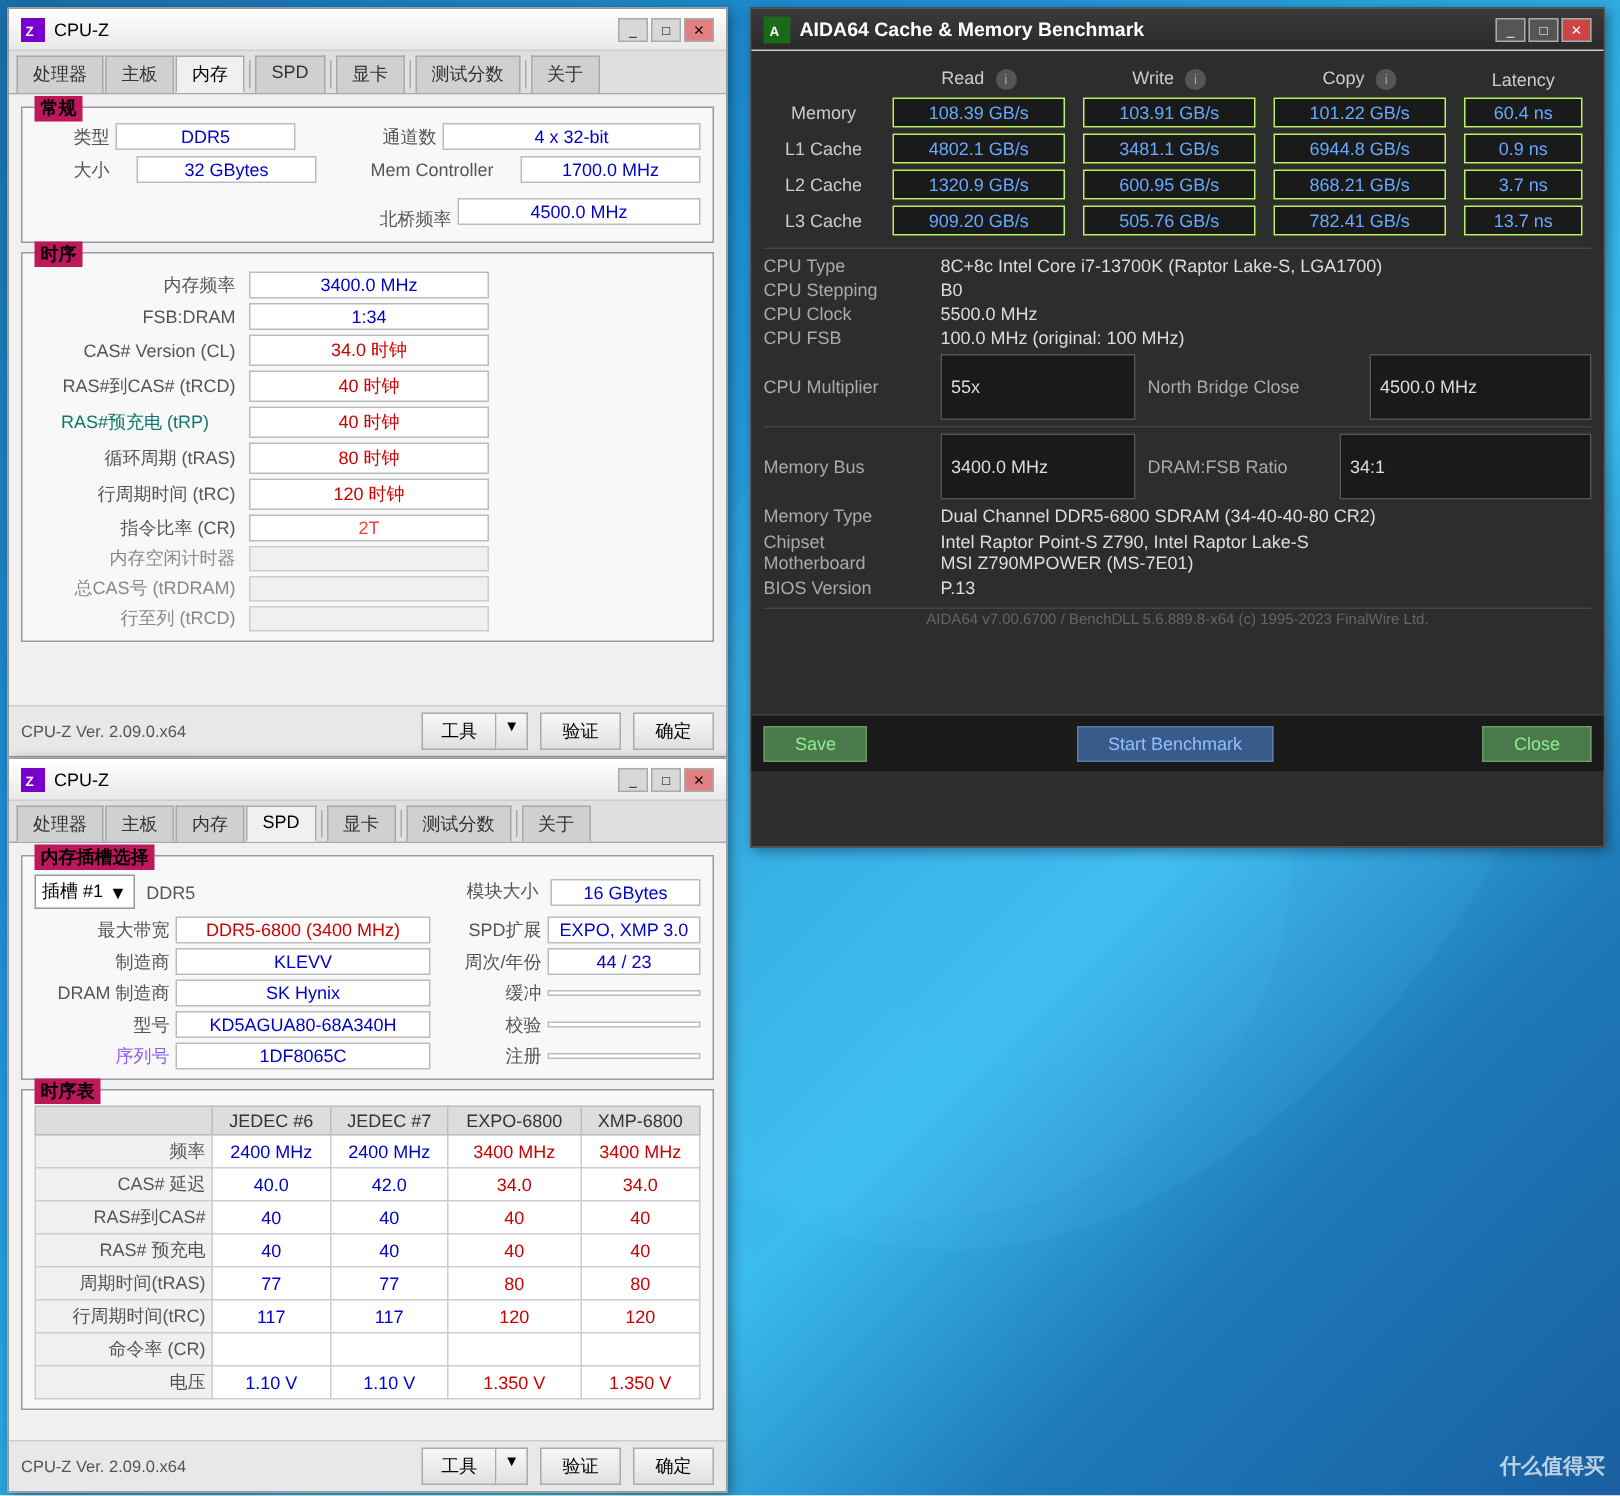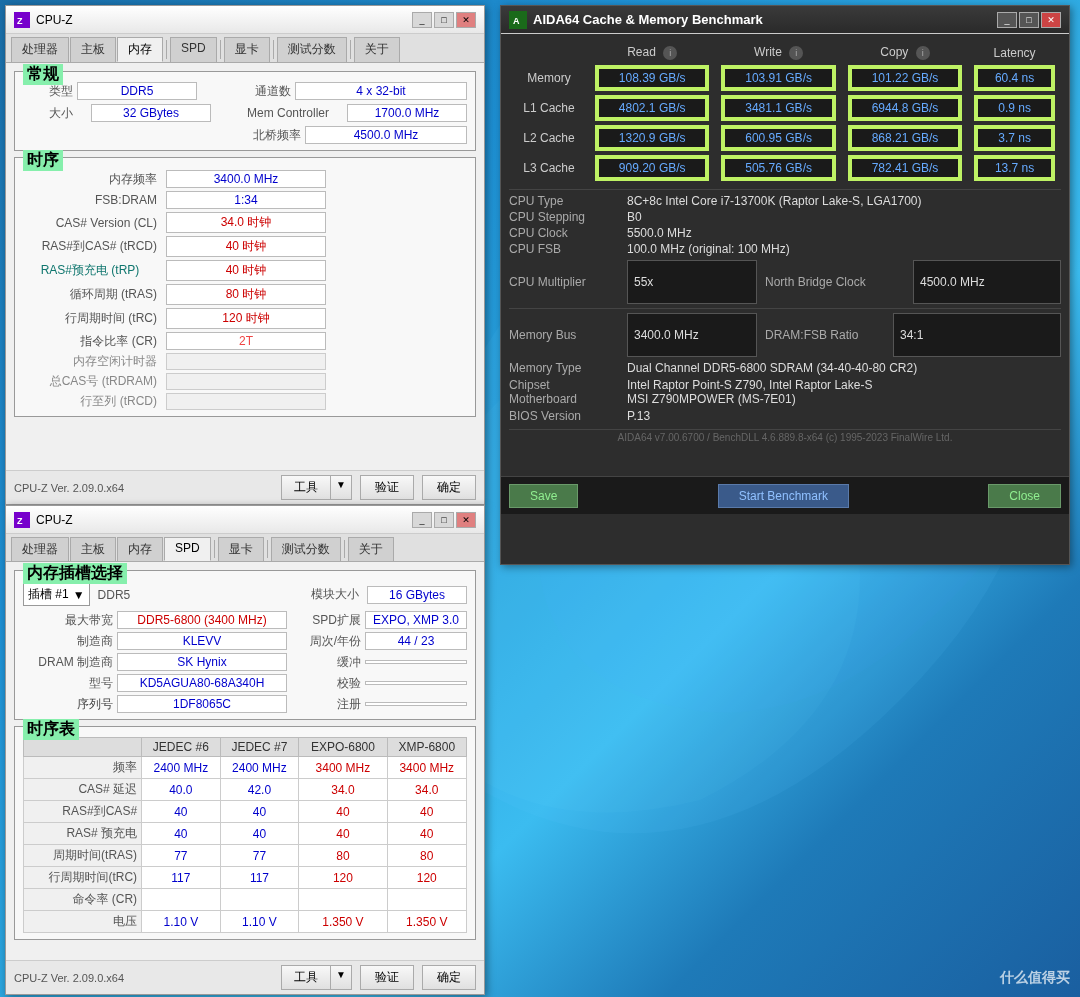--- a/index.html
+++ b/index.html
@@ -143,23 +143,23 @@
       margin-bottom: 6px;
       padding: 4px 8px 6px 8px;
       position: relative;
       background: #f8f8f8;
     }
 
     .group-box-title {
       position: absolute;
       top: -8px;
       left: 8px;
-      background: #86efac;
+      background: #be185d;
       padding: 0 4px;
-      font-size: 16px;
+      font-size: 12px;
       font-weight: bold;
     }
 
     .field-value {
       color: #0000cc;
       background: white;
       border: 1px solid #bbb;
       padding: 1px 4px;
       min-width: 100px;
       text-align: center;
@@ -295,21 +295,21 @@
       font-size: 12px;
     }
 
     .aida-table td {
       text-align: center;
       padding: 2px 6px;
     }
 
     .aida-value-box {
       background: #1a1a1a;
-      border: 4px solid #bef264;
+      border: 1px solid #bef264;
       color: #66aaff;
       padding: 2px 8px;
       font-size: 12px;
       white-space: nowrap;
     }
 
     .aida-row-label {
       color: #ccc;
       text-align: left;
       padding-right: 10px;
@@ -467,21 +467,21 @@
       <div style="display:grid; grid-template-columns: 50px 120px 100px 1fr; align-items:center; gap:18px; margin-bottom:4px;">
         <span style="color:#555; text-align:right;">大小</span>
         <div class="field-value">32 GBytes</div>
         <span style="color:#555; text-align:right;">Mem Controller</span>
         <div class="field-value">1700.0 MHz</div>
       </div>
 
       <div style="display:grid; grid-template-columns: 50px 120px 100px 1fr; align-items:center; gap:4px;">
         <span style="color:#555;"></span>
         <span style="color:#555;"></span>
-        <span style="color:#555; text-align:right;">北桥频率</span>
+        <span style="color:#555; text-align:right;margin-top:12px;">北桥频率</span>
         <div class="field-value">4500.0 MHz</div>
       </div>
     </div>
 
     <div class="group-box" style="padding-top: 12px;">
       <div class="group-box-title">时序</div>
 
       <div style="display:grid; grid-template-columns: 140px 160px; gap:3px;">
 
         <span style="color:#555; text-align:right; padding-right:6px; align-self:center;">内存频率</span>
@@ -600,21 +600,21 @@
       </div>
 
       <div style="display:grid; grid-template-columns: 90px 170px 70px 1fr; align-items:center; gap:4px; margin-bottom:3px;">
         <span style="color:#555; text-align:right;">型号</span>
         <div class="field-value">KD5AGUA80-68A340H</div>
         <span style="color:#555; text-align:right;">校验</span>
         <div class="field-value"></div>
       </div>
 
       <div style="display:grid; grid-template-columns: 90px 170px 70px 1fr; align-items:center; gap:4px;">
-        <span style="color:#404040; text-align:right;">序列号</span>
+        <span style="color:#8b5cf6; text-align:right;">序列号</span>
         <div class="field-value">1DF8065C</div>
         <span style="color:#555; text-align:right;">注册</span>
         <div class="field-value"></div>
       </div>
     </div>
 
     <div class="group-box" style="padding-top: 10px;">
       <div class="group-box-title">时序表</div>
       <table class="timing-table">
         <thead>
@@ -816,21 +816,21 @@
       <span class="aida-info-label">CPU Clock</span>
       <span class="aida-info-value">5500.0 MHz</span>
 
       <span class="aida-info-label">CPU FSB</span>
       <span class="aida-info-value">100.0 MHz  (original: 100 MHz)</span>
     </div>
 
     <div style="display:grid; grid-template-columns: 110px 130px 140px 1fr; gap:2px 8px; margin-bottom:4px; align-items:center;">
       <span class="aida-info-label">CPU Multiplier</span>
       <div class="aida-info-value-box">55x</div>
-      <span class="aida-info-label">North Bridge Clock</span>
+      <span class="aida-info-label">North Bridge Close</span>
       <div class="aida-info-value-box">4500.0 MHz</div>
     </div>
 
     <hr class="aida-divider">
 
     <div style="display:grid; grid-template-columns: 110px 130px 120px 1fr; gap:2px 8px; margin-bottom:4px; align-items:center;">
       <span class="aida-info-label">Memory Bus</span>
       <div class="aida-info-value-box">3400.0 MHz</div>
       <span class="aida-info-label">DRAM:FSB Ratio</span>
       <div class="aida-info-value-box">34:1</div>
@@ -849,21 +849,21 @@
     <div style="display:grid; grid-template-columns: 110px 1fr; gap:2px 8px; margin-bottom:3px;">
       <span class="aida-info-label">Motherboard</span>
       <span class="aida-info-value">MSI Z790MPOWER (MS-7E01)</span>
     </div>
 
     <div style="display:grid; grid-template-columns: 110px 1fr; gap:2px 8px; margin-bottom:6px;">
       <span class="aida-info-label">BIOS Version</span>
       <span class="aida-info-value">P.13</span>
     </div>
 
-    <div class="aida-footer">AIDA64 v7.00.6700 / BenchDLL 4.6.889.8-x64  (c) 1995-2023 FinalWire Ltd.</div>
+    <div class="aida-footer">AIDA64 v7.00.6700 / BenchDLL 5.6.889.8-x64  (c) 1995-2023 FinalWire Ltd.</div>
 
     <div class="aida-bottom-bar">
       <button class="aida-btn aida-btn-save">Save</button>
       <div class="spacer"></div>
       <button class="aida-btn aida-btn-start">Start Benchmark</button>
       <div class="spacer"></div>
       <button class="aida-btn aida-btn-close">Close</button>
     </div>
   </div>
 </div>

